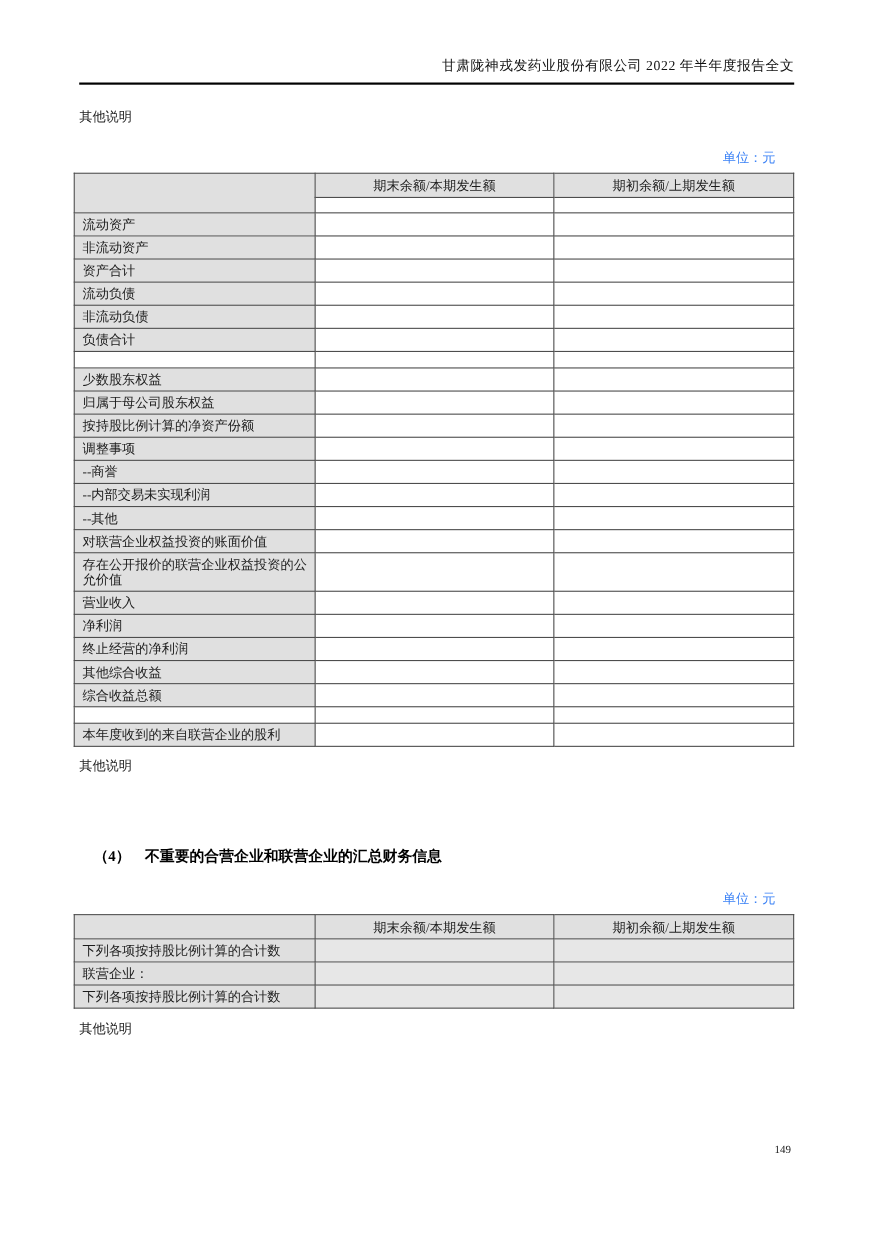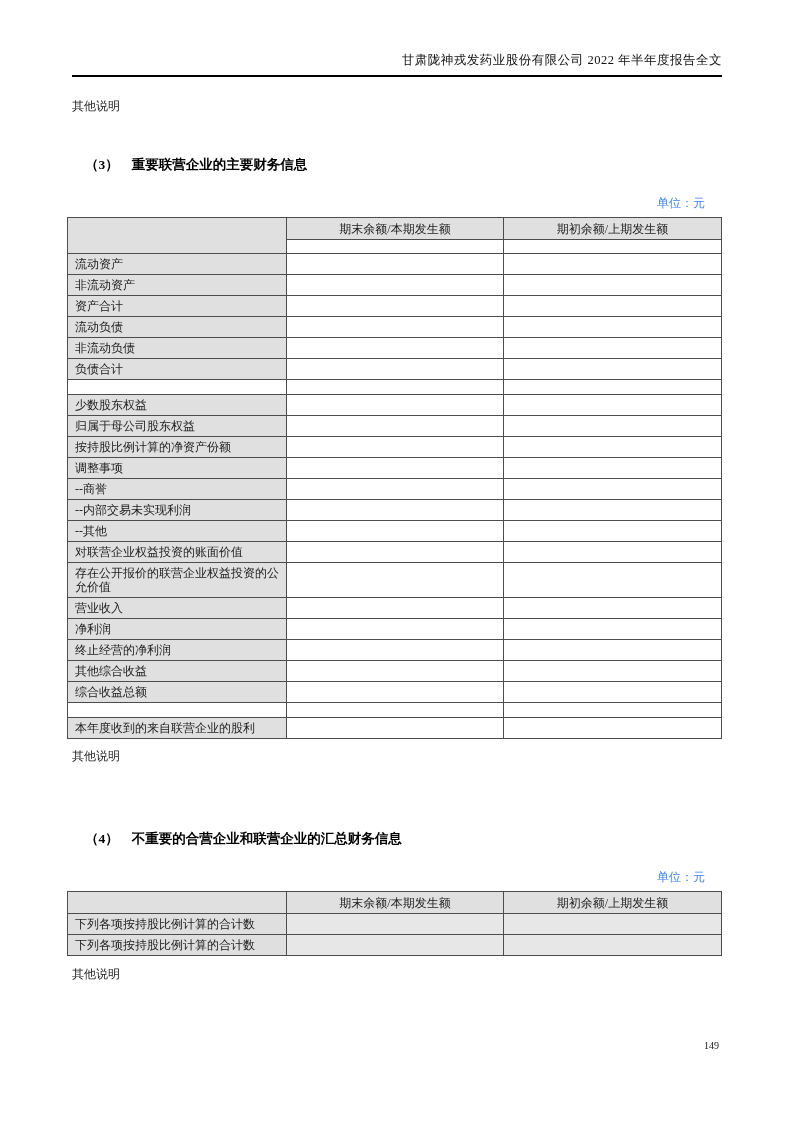--- a/index.html
+++ b/index.html
@@ -86,23 +86,20 @@
 
 <div class="page">
 
   <header class="doc-header">
     <div class="header-title">甘肃陇神戎发药业股份有限公司 2022 年半年度报告全文</div>
     <div class="header-rule"></div>
   </header>
 
   <p class="note">其他说明</p>
 
-  <h3 class="sec-heading">
-    <span class="num">（3）</span><span>重要联营企业的主要财务信息</span>
-  </h3>
 
   <div class="unit">单位：元</div>
 
   <table class="fin">
     <colgroup>
         <col style="width:219px">
         <col style="width:217px">
         <col style="width:218px">
       </colgroup>
     <thead>
@@ -256,20 +253,25 @@
         <th>期初余额/上期发生额</th>
       </tr>
     </thead>
     <tbody>
       <tr>
           <td class="lbl">下列各项按持股比例计算的合计数</td>
           <td class="val"></td>
           <td class="val"></td>
         </tr>
       <tr>
+          <td class="lbl">联营企业：</td>
+          <td class="val"></td>
+          <td class="val"></td>
+        </tr>
+      <tr>
           <td class="lbl">下列各项按持股比例计算的合计数</td>
           <td class="val"></td>
           <td class="val"></td>
         </tr>
     </tbody>
   </table>
 
   <p class="note note-bottom">其他说明</p>
 
   <div class="page-number">149</div>

